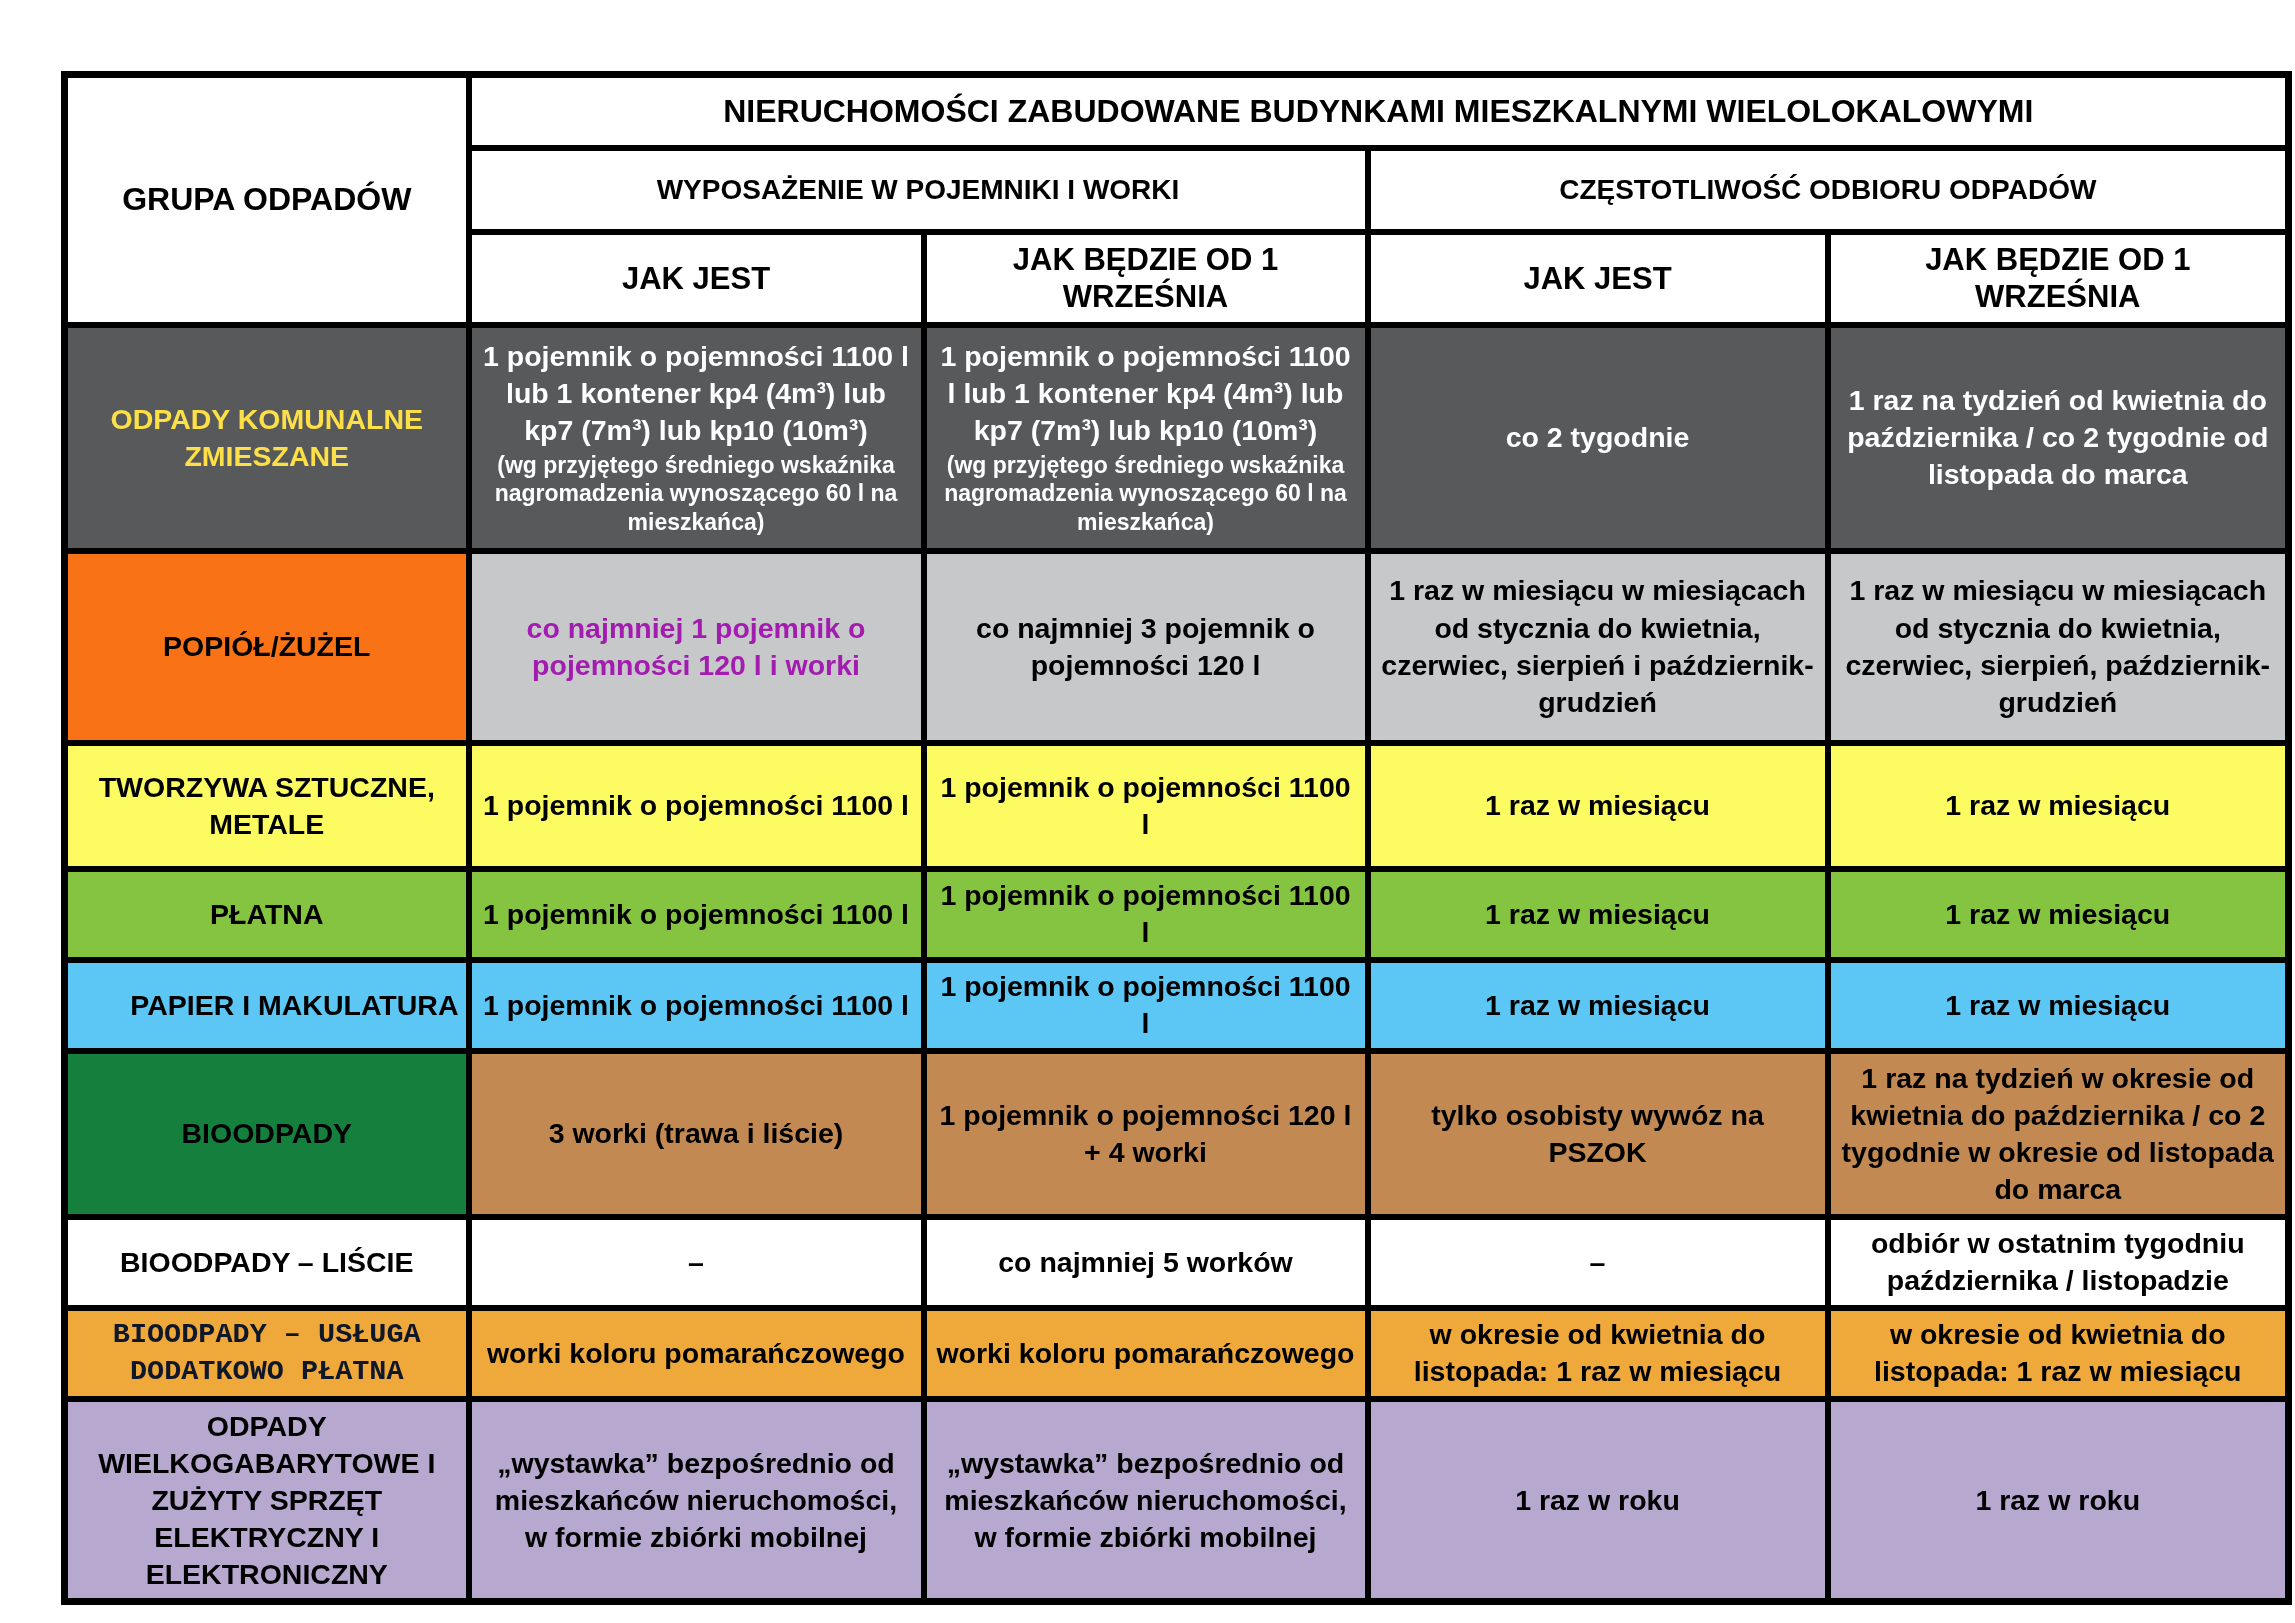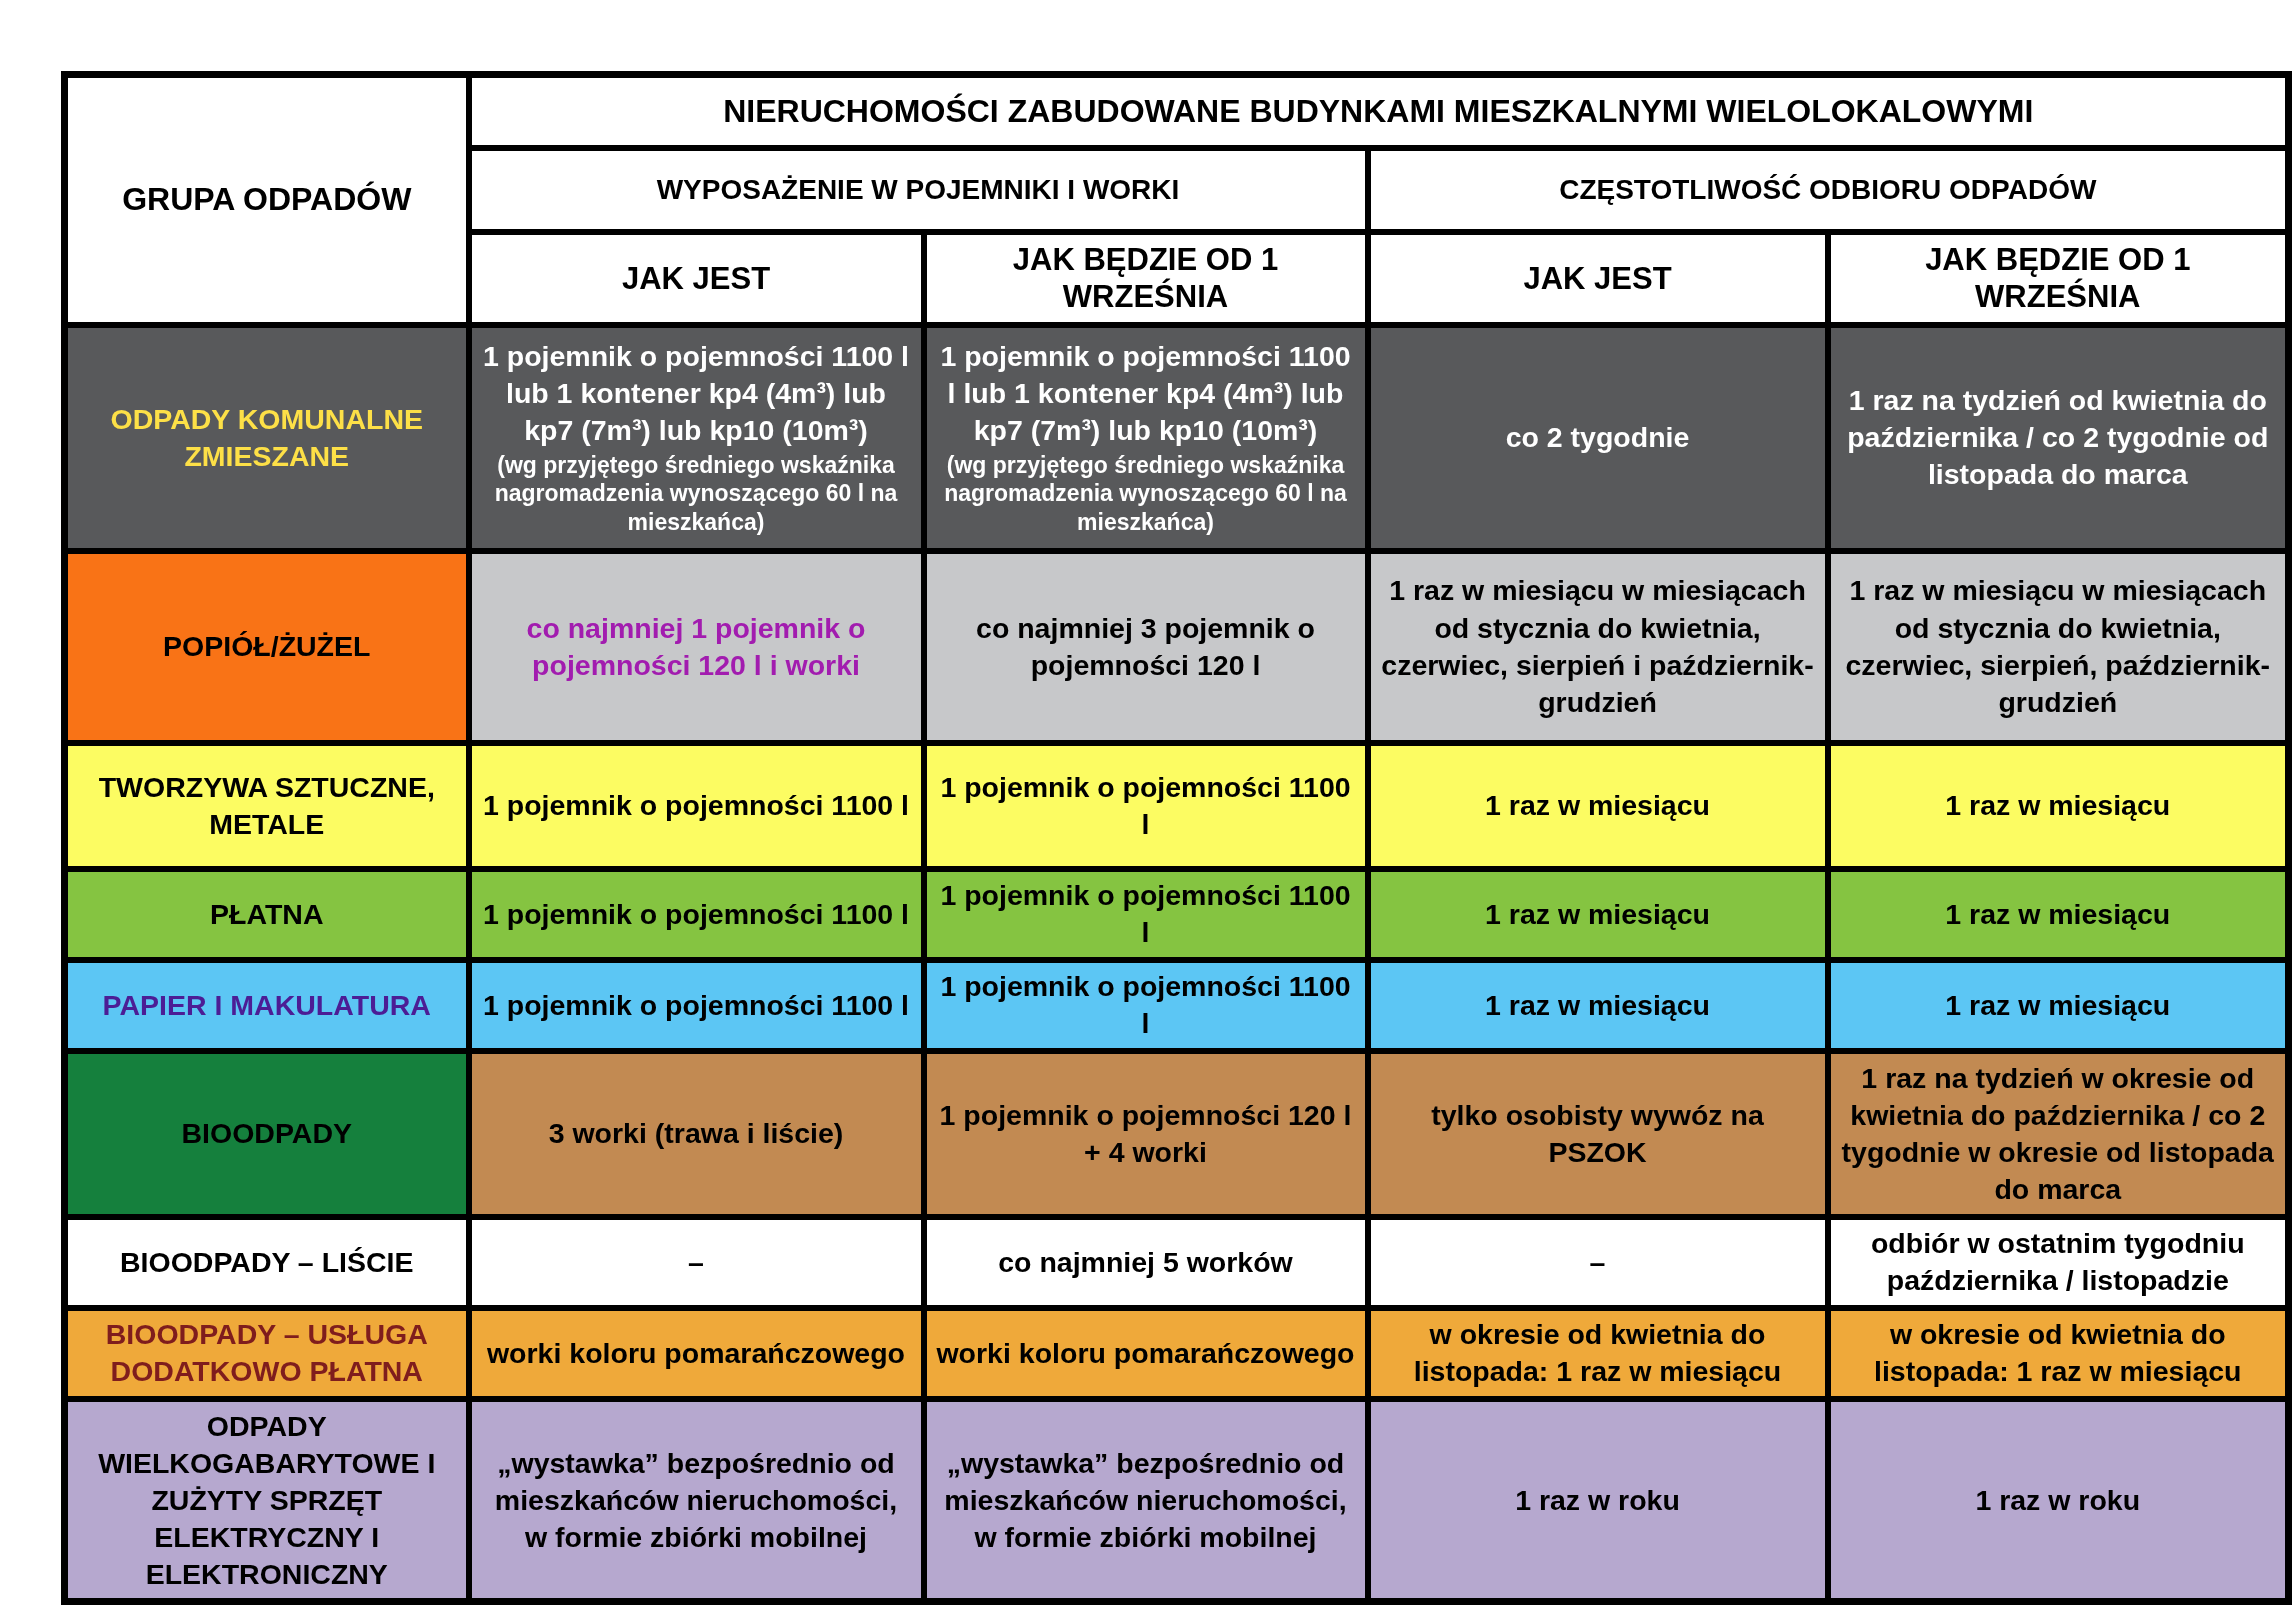--- a/index.html
+++ b/index.html
@@ -140,21 +140,21 @@
             <div class="main">1 pojemnik o pojemności 1100 l</div>
           </td>
         <td style="background-color: rgb(133, 196, 65); color: rgb(0, 0, 0);">
             <div class="main">1 raz w miesiącu</div>
           </td>
         <td style="background-color: rgb(133, 196, 65); color: rgb(0, 0, 0);">
             <div class="main">1 raz w miesiącu</div>
           </td>
       </tr>
       <tr class="dr4">
-        <th class="group" style="background-color: rgb(92, 198, 244); color: #4c1d95;">PAPIER I MAKULATURA</th>
+        <th class="group" style="background-color: rgb(92, 198, 244); color: #000000; text-align: right;">PAPIER I MAKULATURA</th>
         <td style="background-color: rgb(92, 198, 244); color: rgb(0, 0, 0);">
             <div class="main">1 pojemnik o pojemności 1100 l</div>
           </td>
         <td style="background-color: rgb(92, 198, 244); color: rgb(0, 0, 0);">
             <div class="main">1 pojemnik o pojemności 1100 l</div>
           </td>
         <td style="background-color: rgb(92, 198, 244); color: rgb(0, 0, 0);">
             <div class="main">1 raz w miesiącu</div>
           </td>
         <td style="background-color: rgb(92, 198, 244); color: rgb(0, 0, 0);">
@@ -185,21 +185,21 @@
             <div class="main">co najmniej 5 worków</div>
           </td>
         <td style="background-color: rgb(255, 255, 255); color: rgb(0, 0, 0);">
             <div class="main">–</div>
           </td>
         <td style="background-color: rgb(255, 255, 255); color: rgb(0, 0, 0);">
             <div class="main">odbiór w ostatnim tygodniu października / listopadzie</div>
           </td>
       </tr>
       <tr class="dr7">
-        <th class="group" style="background-color: rgb(239, 169, 58); color: #7f1d1d;">BIOODPADY – USŁUGA DODATKOWO PŁATNA</th>
+        <th class="group" style="background-color: rgb(239, 169, 58); color: #0f172a; font-family: Liberation Mono, monospace;">BIOODPADY – USŁUGA DODATKOWO PŁATNA</th>
         <td style="background-color: rgb(239, 169, 58); color: rgb(0, 0, 0);">
             <div class="main">worki koloru pomarańczowego</div>
           </td>
         <td style="background-color: rgb(239, 169, 58); color: rgb(0, 0, 0);">
             <div class="main">worki koloru pomarańczowego</div>
           </td>
         <td style="background-color: rgb(239, 169, 58); color: rgb(0, 0, 0);">
             <div class="main">w okresie od kwietnia do listopada: 1 raz w miesiącu</div>
           </td>
         <td style="background-color: rgb(239, 169, 58); color: rgb(0, 0, 0);">

